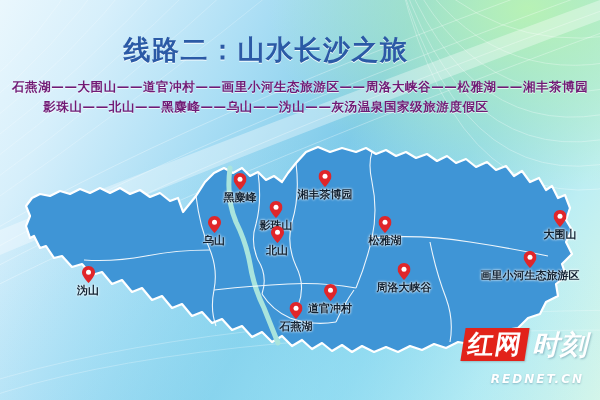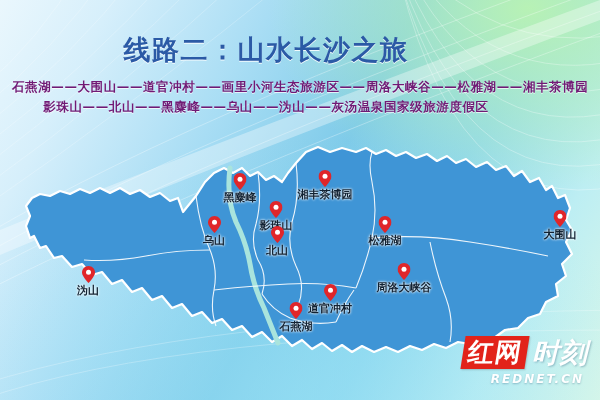--- a/index.html
+++ b/index.html
@@ -56,21 +56,21 @@
     transform:skewX(-9deg);
     box-shadow:1px 1px 2px rgba(0,0,0,0.18);
   }
   .logo-white {
     color:#fff; font-weight:bold; font-size:27px; line-height:30px;
     margin-left:5px; letter-spacing:1px; font-style:italic;
     text-shadow:1px 1px 2px rgba(40,90,120,0.35);
   }
   .logo-sub {
     color:#fff; font-size:12px; font-style:italic; font-weight:bold;
-    letter-spacing:2px; margin-top:3px; padding-right:4px;
+    letter-spacing:2px; margin-top:11px; padding-right:4px;
     text-shadow:0 1px 2px rgba(40,90,120,0.35);
   }
 </style>
 </head>
 <body>
 
 <div class="deco">
   <svg viewBox="0 0 600 400" xmlns="http://www.w3.org/2000/svg">
     <g stroke="#ffffff" fill="none" opacity="0.30">
       <path d="M-40,250 Q170,120 620,-40" stroke-width="1"></path>
@@ -215,20 +215,29 @@
   <div class="marker" style="left:560px; top:72px;">
     <div class="pin">
       <svg width="13" height="17" viewBox="0 0 13 17">
           <path d="M6.5 0C2.9 0 0 2.9 0 6.5C0 10.6 6.5 17 6.5 17S13 10.6 13 6.5C13 2.9 10.1 0 6.5 0Z" fill="#e0262a"></path>
           <circle cx="6.5" cy="6.3" r="2.5" fill="#fff"></circle>
         </svg>
     </div>
     <div class="mlabel">大围山</div>
   </div>
 
+  <div class="marker" style="left:530px; top:113px;">
+    <div class="pin">
+      <svg width="13" height="17" viewBox="0 0 13 17">
+          <path d="M6.5 0C2.9 0 0 2.9 0 6.5C0 10.6 6.5 17 6.5 17S13 10.6 13 6.5C13 2.9 10.1 0 6.5 0Z" fill="#e0262a"></path>
+          <circle cx="6.5" cy="6.3" r="2.5" fill="#fff"></circle>
+        </svg>
+    </div>
+    <div class="mlabel">画里小河生态旅游区</div>
+  </div>
 
   <div class="marker" style="left:404px; top:125px;">
     <div class="pin">
       <svg width="13" height="17" viewBox="0 0 13 17">
           <path d="M6.5 0C2.9 0 0 2.9 0 6.5C0 10.6 6.5 17 6.5 17S13 10.6 13 6.5C13 2.9 10.1 0 6.5 0Z" fill="#e0262a"></path>
           <circle cx="6.5" cy="6.3" r="2.5" fill="#fff"></circle>
         </svg>
     </div>
     <div class="mlabel">周洛大峡谷</div>
   </div>

